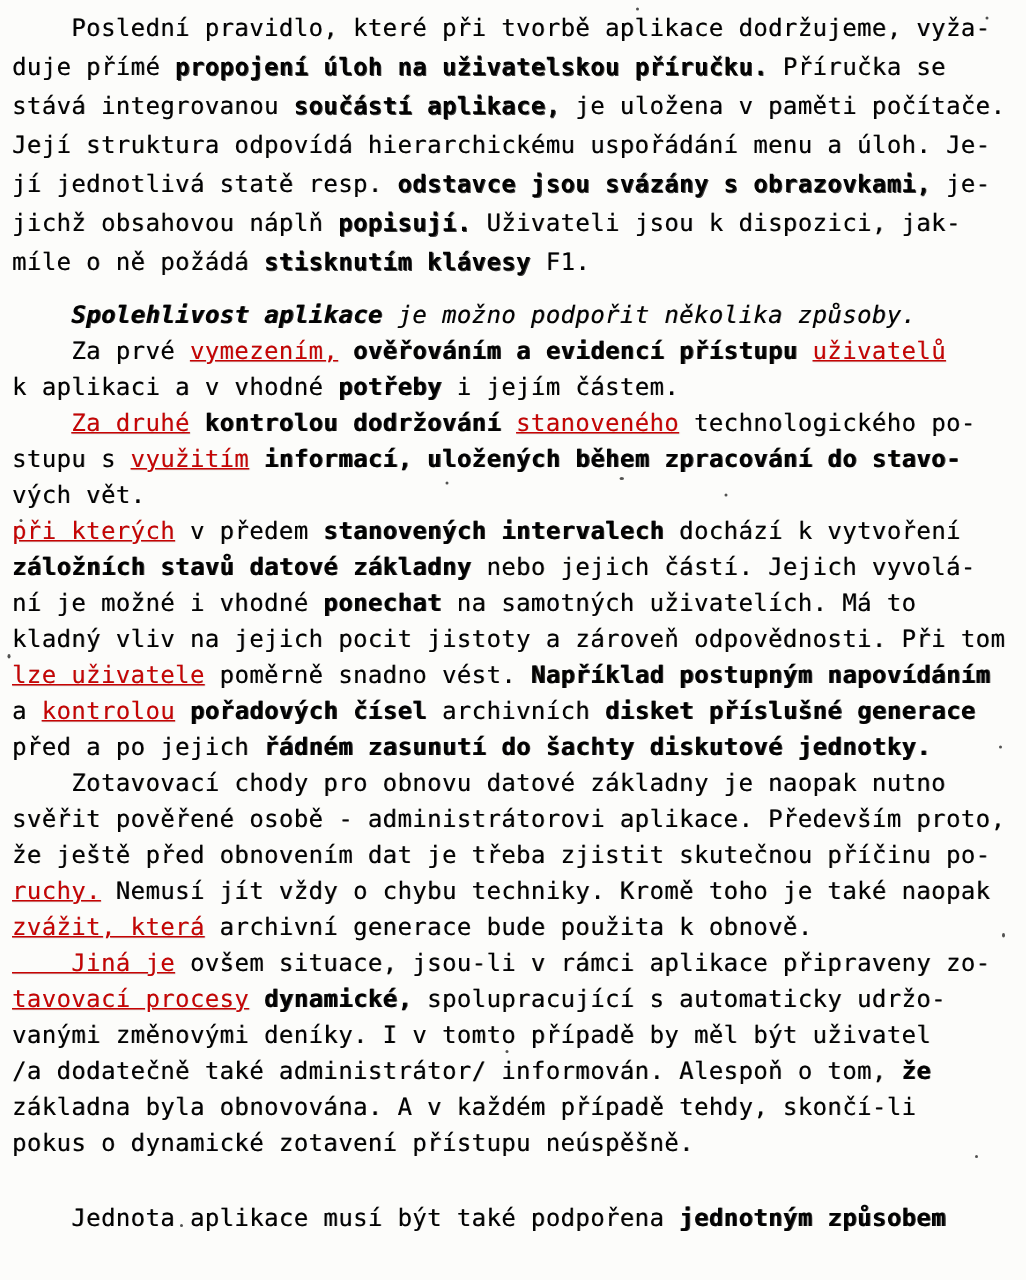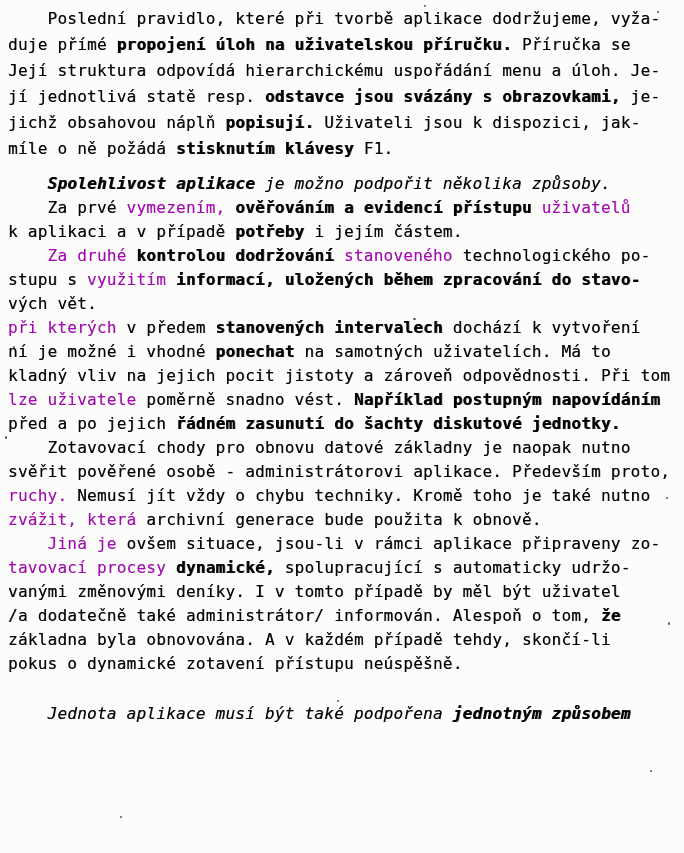--- a/index.html
+++ b/index.html
@@ -21,82 +21,87 @@
     top: 0;
     width: 684px;
     height: 853px;
     padding: 6px 4px 0 8px;
     box-sizing: border-box;
     color: #1b1b1b;
     filter: contrast(1.25);
   }
   .paragraph { margin: 0; }
   .paragraph.gap-small { margin-top: 10px; font-style: italic; }
-  .paragraph.gap-large { margin-top: 26px; font-style: italic; }
+  .paragraph.gap-large { margin-top: 26px; }
   .line {
     white-space: pre;
     font-size: 16px;
     line-height: 24px;
     letter-spacing: 0.25px;
     text-shadow: 0.4px 0.3px 0 rgba(20,20,20,0.5);
   }
   .paragraph.loose .line { line-height: 26px; }
   .seg-n { font-weight: 400; }
   .seg-b {
     font-weight: 700;
     text-shadow: 0.7px 0.4px 0 rgba(10,10,10,0.75);
     margin-top: 30px;
   }
   .seg-f {
-    color: #a21caf;
+    color: #b91c1c;
     text-shadow: 0.3px 0.2px 0 rgba(90,90,88,0.4);
+    text-decoration: underline;
   }
   .speck {
     position: absolute;
     background: #3a3a38;
     border-radius: 50%;
     opacity: 0.8;
   }
 </style>
 </head>
 <body>
 
 <div class="page">
   <div>
       <div class="paragraph loose">
         <div class="line"><span class="seg-n">    Poslední pravidlo, které při tvorbě aplikace dodržujeme, vyža-</span></div>
         <div class="line"><span class="seg-n">duje přímé </span><span class="seg-b">propojení úloh na uživatelskou příručku.</span><span class="seg-n"> Příručka se</span></div>
+        <div class="line"><span class="seg-n">stává integrovanou </span><span class="seg-b">součástí aplikace,</span><span class="seg-n"> je uložena v paměti počítače.</span></div>
         <div class="line"><span class="seg-n">Její struktura odpovídá hierarchickému uspořádání menu a úloh. Je-</span></div>
         <div class="line"><span class="seg-n">jí jednotlivá statě resp. </span><span class="seg-b">odstavce jsou svázány s obrazovkami,</span><span class="seg-n"> je-</span></div>
         <div class="line"><span class="seg-n">jichž obsahovou náplň </span><span class="seg-b">popisují.</span><span class="seg-n"> Uživateli jsou k dispozici, jak-</span></div>
         <div class="line"><span class="seg-n">míle o ně požádá </span><span class="seg-b">stisknutím klávesy</span><span class="seg-n"> F1.</span></div>
       </div>
       <div class="paragraph gap-small">
         <div class="line"><span class="seg-n">    </span><span class="seg-b">Spolehlivost aplikace</span><span class="seg-n"> je možno podpořit několika způsoby.</span></div>
       </div>
       <div class="paragraph">
         <div class="line"><span class="seg-n">    Za prvé </span><span class="seg-f">vymezením,</span><span class="seg-n"> </span><span class="seg-b">ověřováním a evidencí přístupu</span><span class="seg-n"> </span><span class="seg-f">uživatelů</span></div>
-        <div class="line"><span class="seg-n">k aplikaci a v případě </span><span class="seg-b">potřeby</span><span class="seg-n"> i jejím částem.</span></div>
+        <div class="line"><span class="seg-n">k aplikaci a v vhodné </span><span class="seg-b">potřeby</span><span class="seg-n"> i jejím částem.</span></div>
       </div>
       <div class="paragraph">
         <div class="line"><span class="seg-n">    </span><span class="seg-f">Za druhé</span><span class="seg-n"> </span><span class="seg-b">kontrolou dodržování</span><span class="seg-n"> </span><span class="seg-f">stanoveného</span><span class="seg-n"> technologického po-</span></div>
         <div class="line"><span class="seg-n">stupu s </span><span class="seg-f">využitím</span><span class="seg-n"> </span><span class="seg-b">informací, uložených během zpracování do stavo-</span></div>
         <div class="line"><span class="seg-n">vých vět.</span></div>
       </div>
       <div class="paragraph">
         <div class="line"><span class="seg-f">při kterých</span><span class="seg-n"> v předem </span><span class="seg-b">stanovených intervalech</span><span class="seg-n"> dochází k vytvoření</span></div>
+        <div class="line"><span class="seg-b">záložních stavů datové základny</span><span class="seg-n"> nebo jejich částí. Jejich vyvolá-</span></div>
         <div class="line"><span class="seg-n">ní je možné i vhodné </span><span class="seg-b">ponechat</span><span class="seg-n"> na samotných uživatelích. Má to</span></div>
         <div class="line"><span class="seg-n">kladný vliv na jejich pocit jistoty a zároveň odpovědnosti. Při tom</span></div>
         <div class="line"><span class="seg-f">lze uživatele</span><span class="seg-n"> poměrně snadno vést. </span><span class="seg-b">Například postupným napovídáním</span></div>
+        <div class="line"><span class="seg-n">a </span><span class="seg-f">kontrolou</span><span class="seg-n"> </span><span class="seg-b">pořadových čísel</span><span class="seg-n"> archivních </span><span class="seg-b">disket příslušné generace</span></div>
         <div class="line"><span class="seg-n">před a po jejich </span><span class="seg-b">řádném zasunutí do šachty diskutové jednotky.</span></div>
       </div>
       <div class="paragraph">
         <div class="line"><span class="seg-n">    Zotavovací chody pro obnovu datové základny je naopak nutno</span></div>
         <div class="line"><span class="seg-n">svěřit pověřené osobě - administrátorovi aplikace. Především proto,</span></div>
-        <div class="line"><span class="seg-f">ruchy.</span><span class="seg-n"> Nemusí jít vždy o chybu techniky. Kromě toho je také nutno</span></div>
+        <div class="line"><span class="seg-n">že ještě před obnovením dat je třeba zjistit skutečnou příčinu po-</span></div>
+        <div class="line"><span class="seg-f">ruchy.</span><span class="seg-n"> Nemusí jít vždy o chybu techniky. Kromě toho je také naopak</span></div>
         <div class="line"><span class="seg-f">zvážit, která</span><span class="seg-n"> archivní generace bude použita k obnově.</span></div>
       </div>
       <div class="paragraph">
         <div class="line"><span class="seg-f">    Jiná je</span><span class="seg-n"> ovšem situace, jsou-li v rámci aplikace připraveny zo-</span></div>
         <div class="line"><span class="seg-f">tavovací procesy</span><span class="seg-n"> </span><span class="seg-b">dynamické,</span><span class="seg-n"> spolupracující s automaticky udržo-</span></div>
         <div class="line"><span class="seg-n">vanými změnovými deníky. I v tomto případě by měl být uživatel</span></div>
         <div class="line"><span class="seg-n">/a dodatečně také administrátor/ informován. Alespoň o tom, </span><span class="seg-b">že</span></div>
         <div class="line"><span class="seg-n">základna byla obnovována. A v každém případě tehdy, skončí-li</span></div>
         <div class="line"><span class="seg-n">pokus o dynamické zotavení přístupu neúspěšně.</span></div>
       </div>

